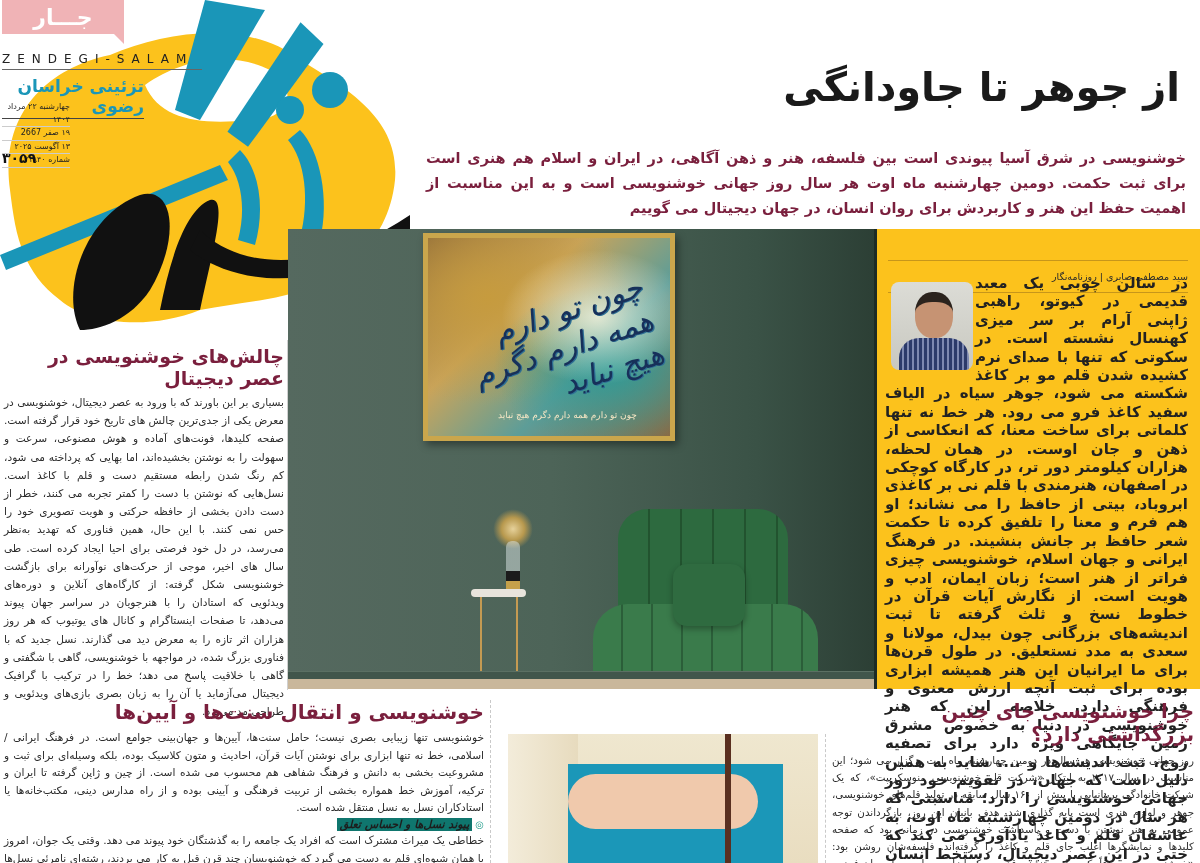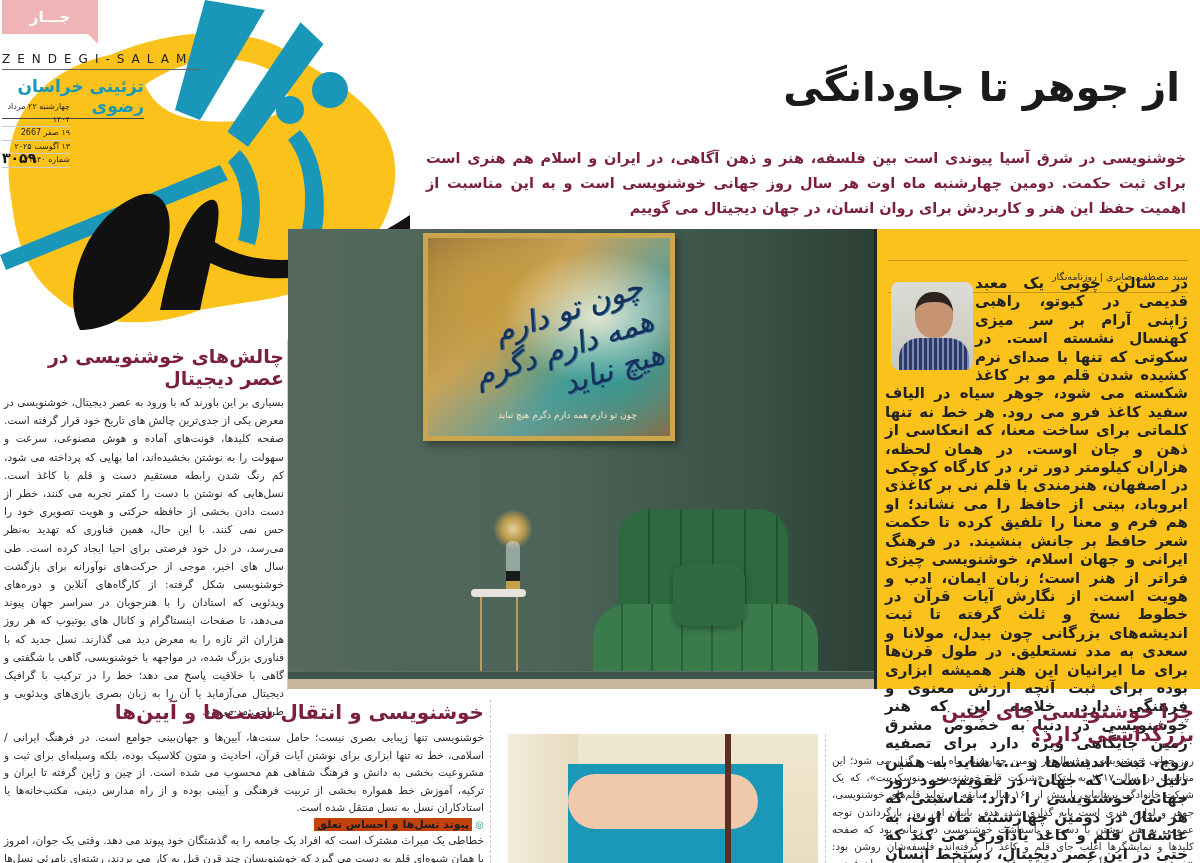--- a/index.html
+++ b/index.html
@@ -2,22 +2,22 @@
 <html><head>
 <meta charset="utf-8">
 <style>
   * { box-sizing: border-box; margin: 0; padding: 0; }
   html, body { width: 1200px; height: 863px; overflow: hidden; background: #ffffff; }
   body { font-family: "DejaVu Sans", sans-serif; position: relative; color: #2a2a2a; }
 
   
   .masthead { position: absolute; left: 0; top: 0; width: 300px; height: 340px; }
   .jar-badge {
-    position: absolute; left: 2px; top: 0; width: 96px; height: 34px;
-    background: #f0b3b6; color: #ffffff; font-weight: bold; font-size: 15px;
+    position: absolute; left: 2px; top: 0; width: 122px; height: 34px;
+    background: #f0b3b6; color: #ffffff; font-weight: bold; font-size: 22px;
     display: flex; align-items: center; justify-content: center; direction: rtl;
   }
   .jar-badge:after {
     content: ""; position: absolute; right: 0; bottom: -10px;
     border-left: 10px solid transparent; border-top: 10px solid #f0b3b6;
   }
   .brand-latin {
     position: absolute; left: 2px; top: 52px; font-family: "DejaVu Sans", sans-serif;
     letter-spacing: 7px; font-size: 12px; color: #222; border-bottom: 1px solid #666; padding-bottom: 3px; width: 200px;
   }
@@ -97,21 +97,21 @@
   .left-col { position: absolute; left: 4px; top: 345px; width: 280px; }
   .sec-title { direction: rtl; text-align: right; color: #7a1f3d; font-weight: bold; }
   .left-col .sec-title { font-size: 19px; margin-bottom: 4px; }
   .body-text { direction: rtl; text-align: justify; color: #2c2c2c; font-size: 10.6px; line-height: 18.2px; }
 
   .vrule-left { position: absolute; left: 287px; top: 340px; width: 1px; height: 350px; background: #d0d0d0; }
   .bot-left { position: absolute; left: 4px; top: 700px; width: 480px; }
   .bot-left .sec-title { font-size: 20px; margin-bottom: 5px; }
   .bot-left .body-text { font-size: 10.6px; line-height: 17.6px; }
   .subhead { direction: rtl; text-align: right; font-size: 11px; font-weight: bold; color: #1d1d1d; margin: 1px 0; }
-  .subhead .hl { background: #c2410c; padding: 0 3px; }
+  .subhead .hl { background: #0f766e; padding: 0 3px; font-style: italic; }
   .subhead .bullet { color: #2aa08f; font-size: 10px; margin-left: 3px; }
 
   .vrule-mid { position: absolute; left: 490px; top: 700px; width: 1px; height: 163px; border-left: 1px dashed #c9c9c9; }
   .photo-bottom { position: absolute; left: 508px; top: 734px; width: 310px; height: 129px; overflow: hidden;
     background: linear-gradient(180deg, #efe7cf 0%, #e9ddc0 100%); }
   .photo-bottom .blue { position: absolute; left: 60px; top: 30px; width: 215px; height: 110px; background: #1b97b8; }
   .photo-bottom .arm { position: absolute; left: 60px; top: 40px; width: 190px; height: 55px; border-radius: 30px; background: #f0c9ac; }
   .photo-bottom .brush { position: absolute; left: 217px; top: 0; width: 6px; height: 129px; background: #5a2f20; }
   .photo-bottom .sleeve { position: absolute; left: 0; top: 0; width: 70px; height: 129px; background: linear-gradient(90deg,#f3ecda,#e7dbbe); }
 

